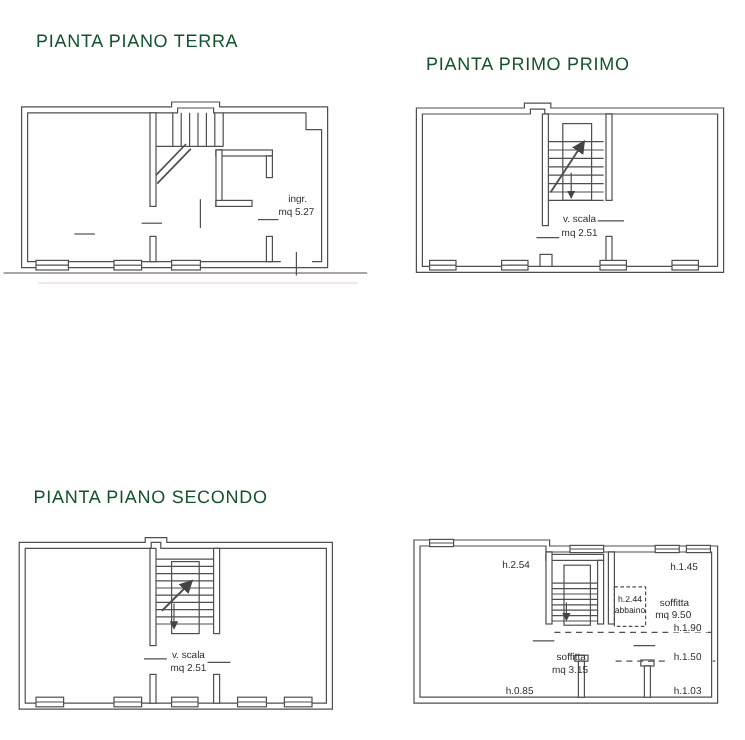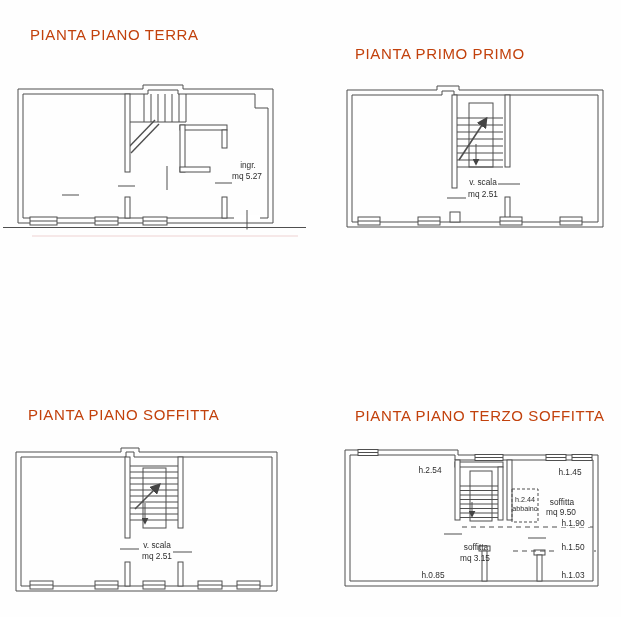--- a/index.html
+++ b/index.html
@@ -1,37 +1,36 @@
 <!DOCTYPE html>
 <html><head>
 <meta charset="utf-8">
 <style>
   html,body{margin:0;padding:0;background:#ffffff;}
   #canvas{
     position:relative;width:621px;height:617px;background:#fefefe;
     font-family:"Liberation Sans",sans-serif;overflow:hidden;
   }
   .plan-title{
-    position:absolute;font-size:15px;letter-spacing:.6px;color:#c2410c;
+    position:absolute;font-size:15px;letter-spacing:.6px;color:#14532d;
     white-space:nowrap;font-weight:400;
   }
   svg{position:absolute;}
   svg text{font-family:"Liberation Sans",sans-serif;fill:#2d2d2d;}
   .lbl{font-size:8.3px;}
   .lbl-sm{font-size:7.2px;}
 </style>
 </head>
 <body>
 
 <div id="canvas">
 
   <div class="plan-title" style="left:30px;top:26px">PIANTA PIANO TERRA</div>
   <div class="plan-title" style="left:355px;top:45px">PIANTA PRIMO PRIMO</div>
-  <div class="plan-title" style="left:28px;top:406px">PIANTA PIANO SOFFITTA</div>
-  <div class="plan-title" style="left:355px;top:407px">PIANTA PIANO TERZO SOFFITTA</div>
+  <div class="plan-title" style="left:28px;top:406px">PIANTA PIANO SECONDO</div>
 
   <svg style="left:0;top:80px" width="310" height="160" viewBox="0 80 310 160" stroke="#4f4f4f" stroke-width="1" fill="none">
     <g>
       <line x1="3" y1="227.5" x2="306" y2="227.5"></line>
       <line x1="32" y1="236" x2="298" y2="236" stroke="#eccaca" stroke-width="1.4" opacity="0.55"></line>
     </g>
     <g>
       <path d="M18,223 V89 H143 V85 H183 V89 H273 V223 Z"></path>
       <path d="M23,218 V94 H148 V90 H178 V94 H255 V108 H268 V218 Z"></path>
     </g>

